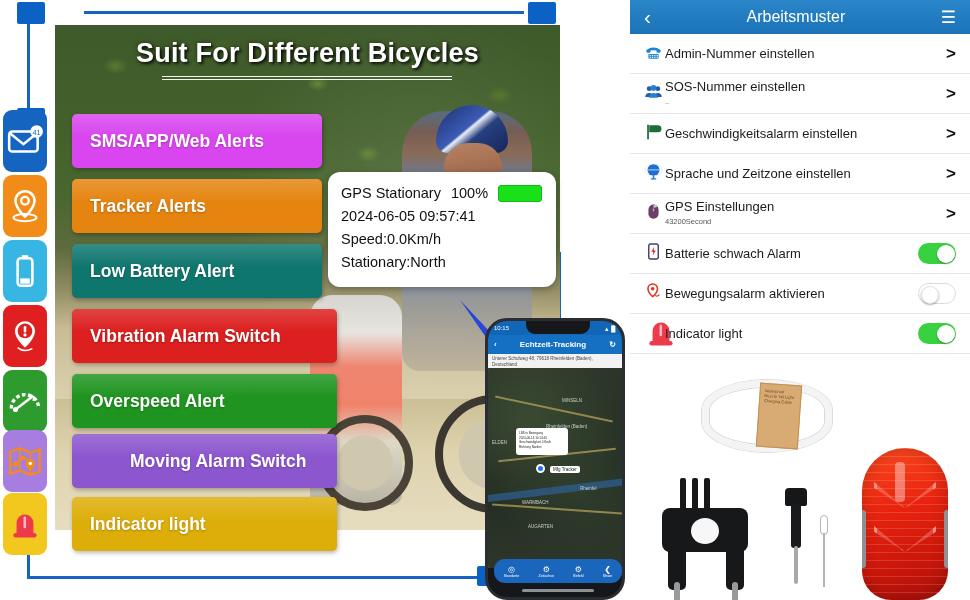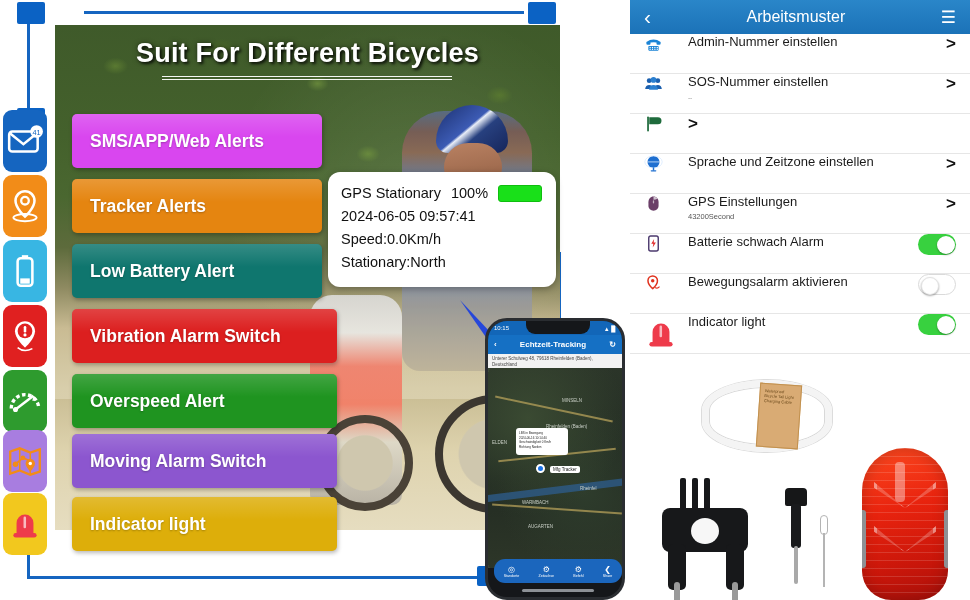--- a/index.html
+++ b/index.html
@@ -206,21 +206,21 @@
     position:absolute; left:630px; top:0; width:340px; height:600px;
     background:#ffffff;
   }
   #settings-header {
     height:34px; background:linear-gradient(to bottom,#2a86c9,#1b72b8);
     display:flex; align-items:center; justify-content:space-between;
     padding:0 14px; color:#ffffff;
   }
   #settings-header .title { font-size:16px; }
   .setting-row {
-    height:40px; display:flex; align-items:flex-start; gap:24px;
+    height:40px; display:flex; align-items:center; gap:1px;
     padding:0 14px 0 12px; border-bottom:1px solid #e6e6e6;
     position:relative;
   }
   .setting-row .sicon { width:22px; text-align:center; flex:0 0 22px; }
   .setting-row .slabel { flex:1; font-size:13px; color:#1b1b1b; line-height:15px; }
   .setting-row .ssub { font-size:7.5px; color:#555; display:block; }
   .setting-row .chev { font-size:17px; font-weight:bold; color:#111; }
   .toggle {
     width:38px; height:21px; border-radius:11px; position:relative; flex:0 0 38px;
   }
@@ -414,21 +414,21 @@
             <path d="M4 9 L13 6 L23 10 L32 7 L32 28 L23 31 L13 27 L4 30 Z" fill="none" stroke="#f28c18" stroke-width="2.2"></path>
             <path d="M13 6 L13 27 M23 10 L23 31" stroke="#f28c18" stroke-width="1.4"></path>
             <path d="M9 21 L16 15 L23 18" fill="none" stroke="#f28c18" stroke-width="1.8"></path>
             <circle cx="9" cy="21" r="2.6" fill="#f28c18"></circle>
             <circle cx="16" cy="15" r="2.2" fill="#f28c18"></circle>
             <path d="M23 16c-2.4 0-4.4 2-4.4 4.4 0 3.4 4.4 7.6 4.4 7.6s4.4-4.2 4.4-7.6C27.4 18 25.4 16 23 16z" fill="#f28c18"></path>
             <circle cx="23" cy="20.4" r="1.6" fill="#fff"></circle>
           </svg>
         </div>
         <div class="feat-bar" style="background: rgb(140, 86, 207); width: 265px;">
-          <span style="position: relative; z-index: 2;">Moving Alarm Switch</span>
+          <span style="position: relative; z-index: 2; margin-left: 40px;">Moving Alarm Switch</span>
         </div>
       </div>
       <div class="feat-row" style="top: 493px;">
         <div class="feat-icon" style="background: rgb(242, 200, 30);">
           <svg viewBox="0 0 36 36" width="38" height="38">
             <path d="M10 27 V17 a8 8 0 0 1 16 0 v10 z" fill="#ee3b4b"></path>
             <rect x="7" y="26.5" width="22" height="4.4" rx="2.2" fill="#ee3b4b"></rect>
             <rect x="16.6" y="11" width="2.4" height="11" rx="1.2" fill="#fff" opacity=".65"></rect>
           </svg>
         </div>
@@ -528,20 +528,21 @@
             <path d="M6.4 20c0-3.6 2.6-6 5.6-6s5.6 2.4 5.6 6z" fill="#2a7fd0"></path>
           </svg></span>
         <span class="slabel"><span>SOS-Nummer einstellen</span><span class="ssub">..</span></span>
         <span class="chev">&gt;</span>
       </div>
       <div class="setting-row">
         <span class="sicon"><svg viewBox="0 0 24 24" width="19" height="19">
             <rect x="4" y="3" width="2.2" height="19" rx="1" fill="#1e6b3c"></rect>
             <path d="M6.6 4 h11 a2.6 2.6 0 0 1 0 9 h-11 z" fill="#1e6b3c"></path>
           </svg></span>
+        <span class="slabel"><span>Geschwindigkeitsalarm einstellen</span></span>
         <span class="chev">&gt;</span>
       </div>
       <div class="setting-row">
         <span class="sicon"><svg viewBox="0 0 24 24" width="19" height="19">
             <circle cx="12" cy="10" r="7.6" fill="#1e6fd0"></circle>
             <path d="M12 2.4 a11 7.6 0 0 0 0 15.2 a11 7.6 0 0 0 0 -15.2" fill="none" stroke="#d8e9ff" stroke-width="1"></path>
             <path d="M4.4 10 h15.2" stroke="#d8e9ff" stroke-width="1"></path>
             <rect x="11.1" y="17" width="1.8" height="4" fill="#1e6fd0"></rect>
             <rect x="8.4" y="20.4" width="7.2" height="1.8" rx=".9" fill="#1e6fd0"></rect>
           </svg></span>

